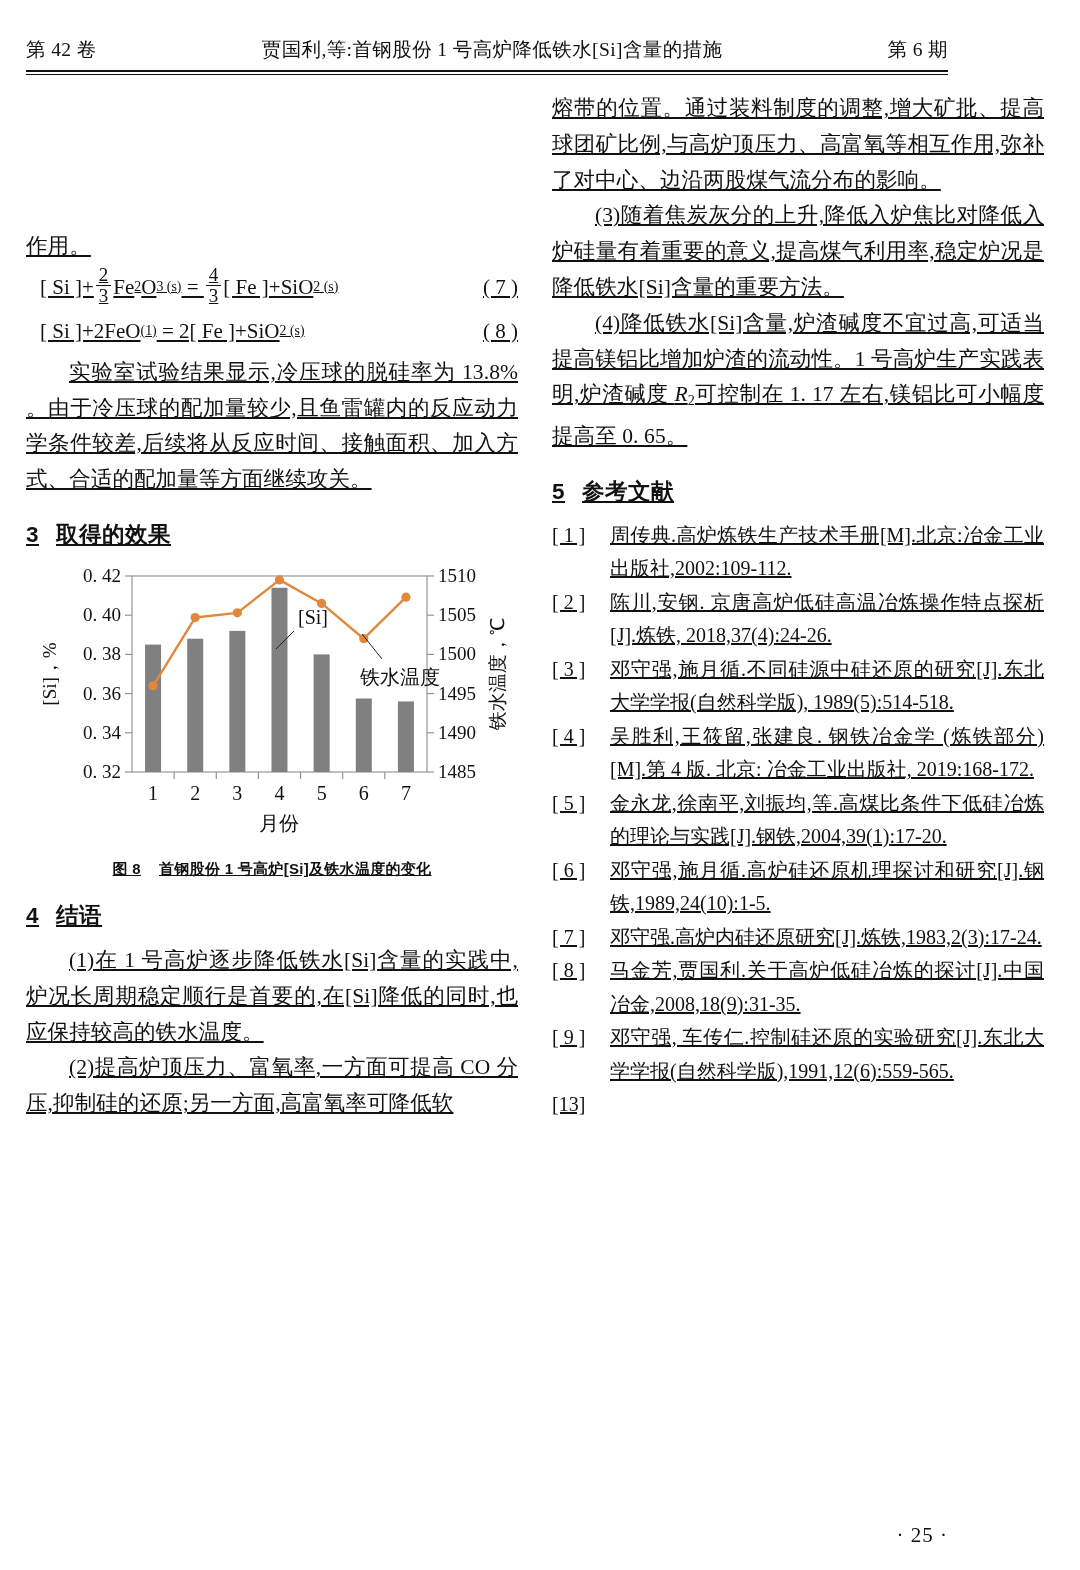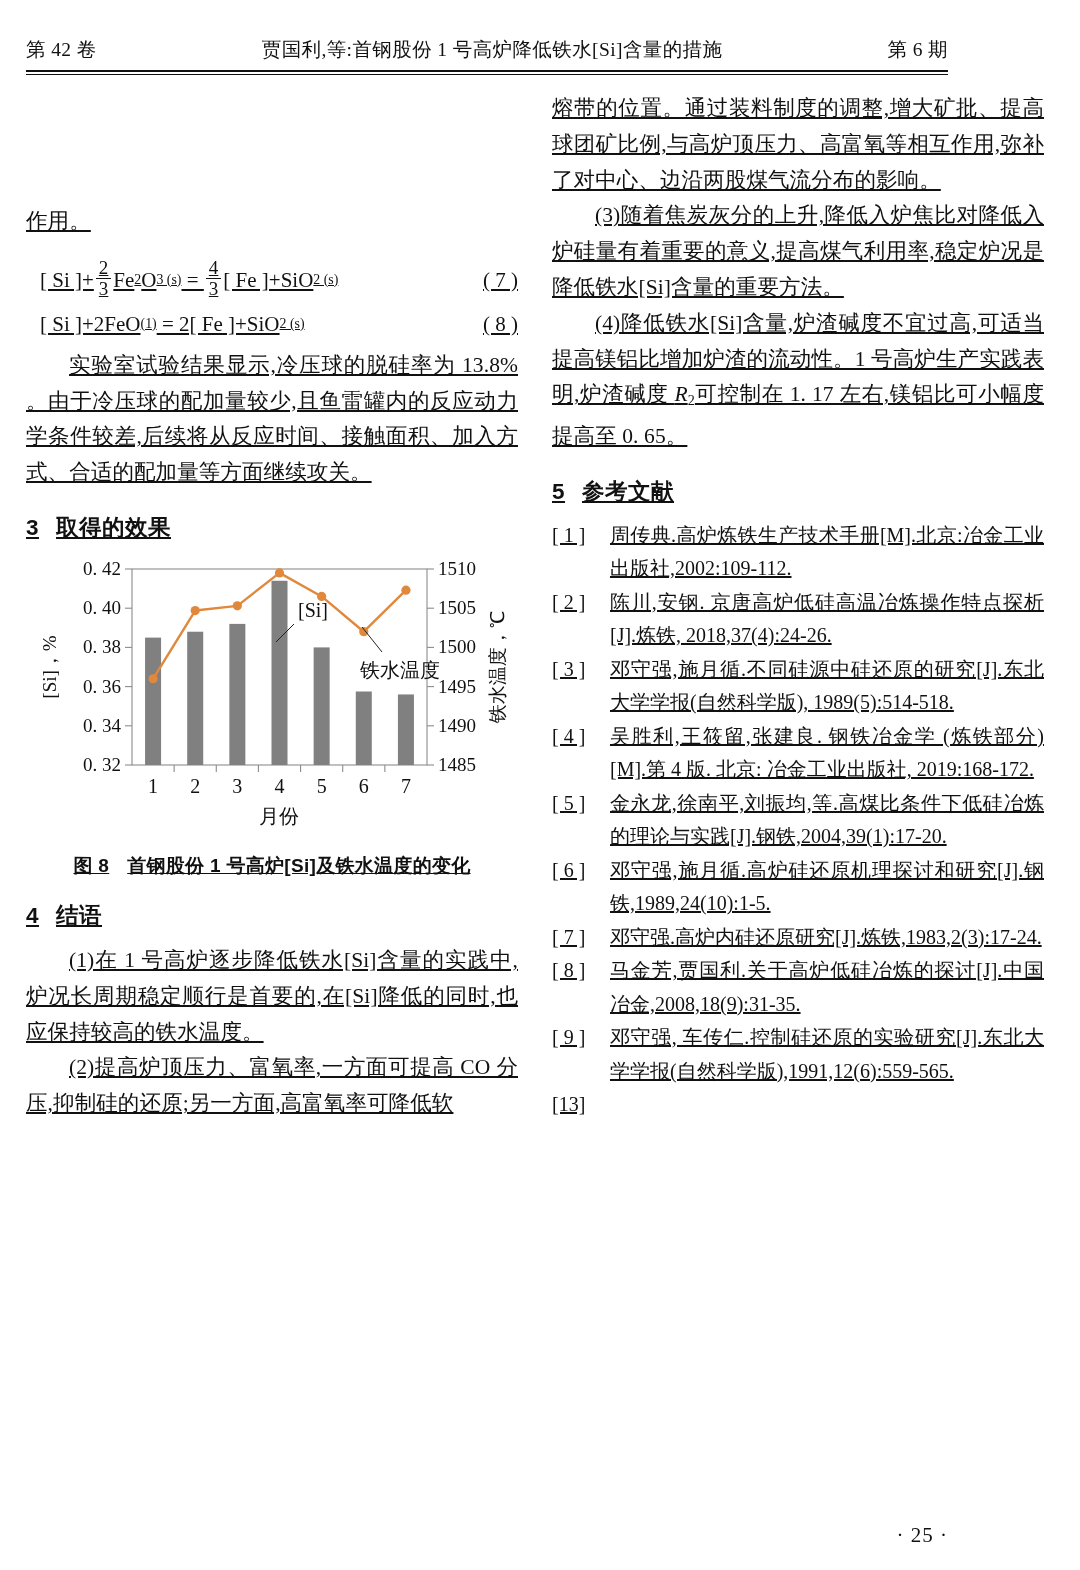--- a/index.html
+++ b/index.html
@@ -79,21 +79,21 @@
   h2.sect {
     margin: 21px 0 12px 0;
     font-size: 22.5px;
     font-weight: bold;
     font-family: "Liberation Sans", sans-serif;
     letter-spacing: 0.5px;
   }
   h2.sect .num { margin-right: 17px; }
 
   
-  .eqblock { margin: 18px 0 2px 0; }
+  .eqblock { margin: 0 0 2px 0; }
   .eq {
     display: flex;
     align-items: center;
     font-size: 21px;
     line-height: 44px;
     padding-left: 14px;
   }
   .eq .body { flex: 0 0 auto; white-space: nowrap; display:flex; align-items:center;}
   .eq .tag { margin-left: auto; white-space: nowrap; }
   .frac {
@@ -117,21 +117,21 @@
     position: relative;
     width: 492px;
     height: 292px;
   }
   svg.chart { display: block; }
 
   .figcap {
     text-align: center;
     font-family: "Liberation Sans", sans-serif;
     font-weight: bold;
-    font-size: 19px;
+    font-size: 15px;
     margin-top: 6px;
     letter-spacing: 0.3px;
   }
   .figcap .gap { display:inline-block; width: 18px; }
 
   
   .reflist { margin-top: 10px; }
   .ref {
     display: flex;
     font-size: 20px;

